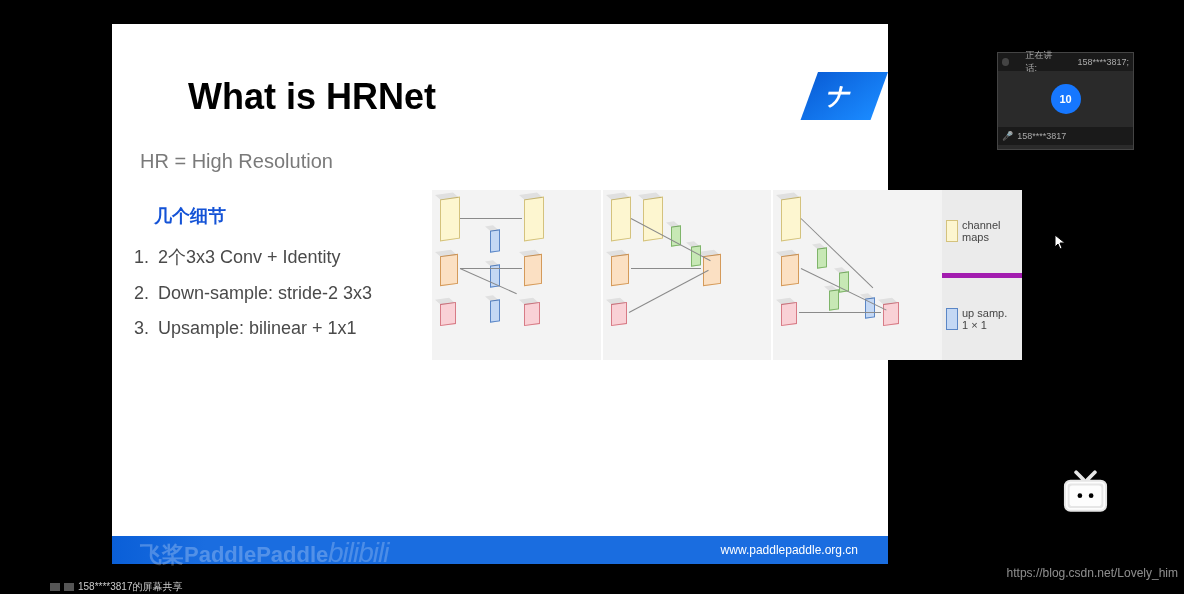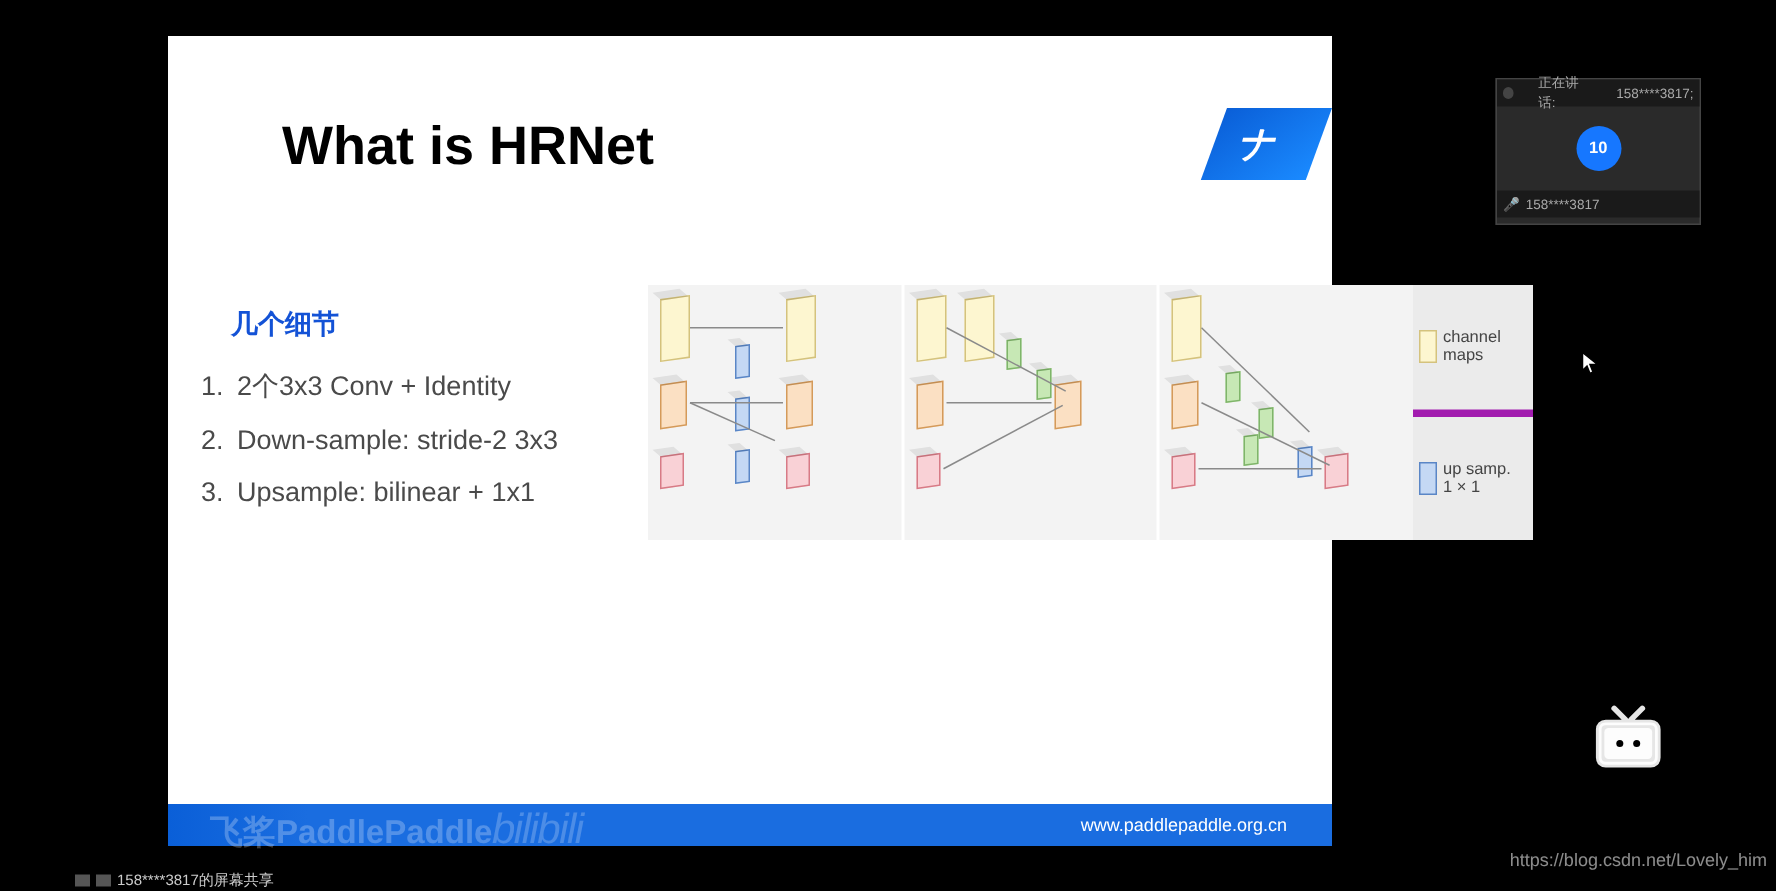--- a/index.html
+++ b/index.html
@@ -54,20 +54,21 @@
 <body>
 
 <div class="stage">
 
   <div class="slide-wrap">
     <div class="corner-deco">
         <span>ナ</span>
       </div>
 
     <div class="slide-title">What is HRNet</div>
+    <div class="slide-sub">HR = High Resolution</div>
 
     <div class="details-hd">几个细节</div>
     <ol class="details-list">
       <li>2个3x3 Conv + Identity</li>
       <li>Down-sample: stride-2 3x3</li>
       <li>Upsample: bilinear + 1x1</li>
     </ol>
 
     <div class="diagram">
       <div class="d-panel">

